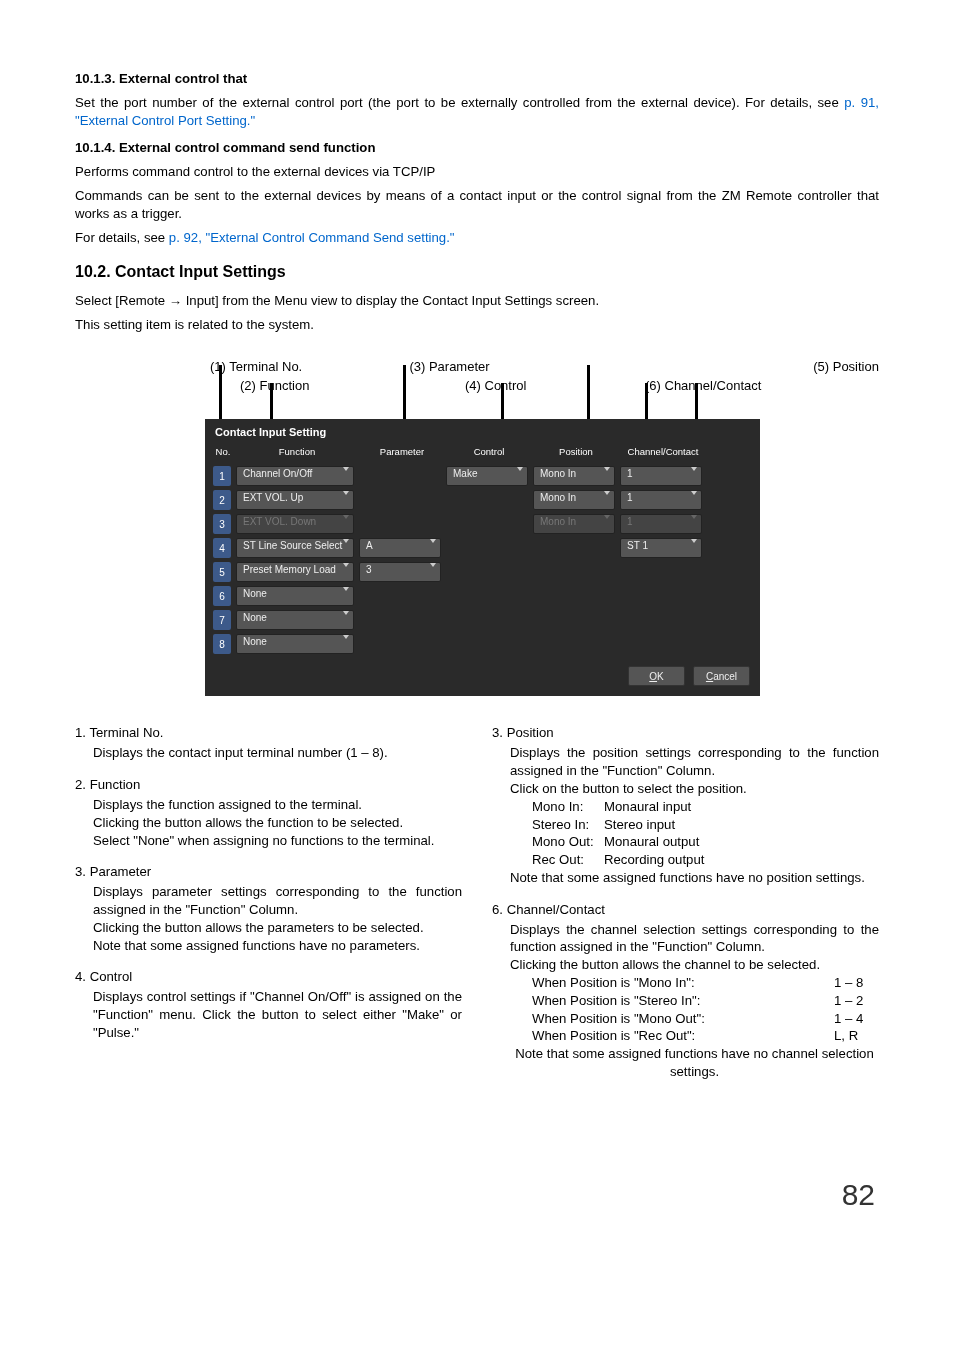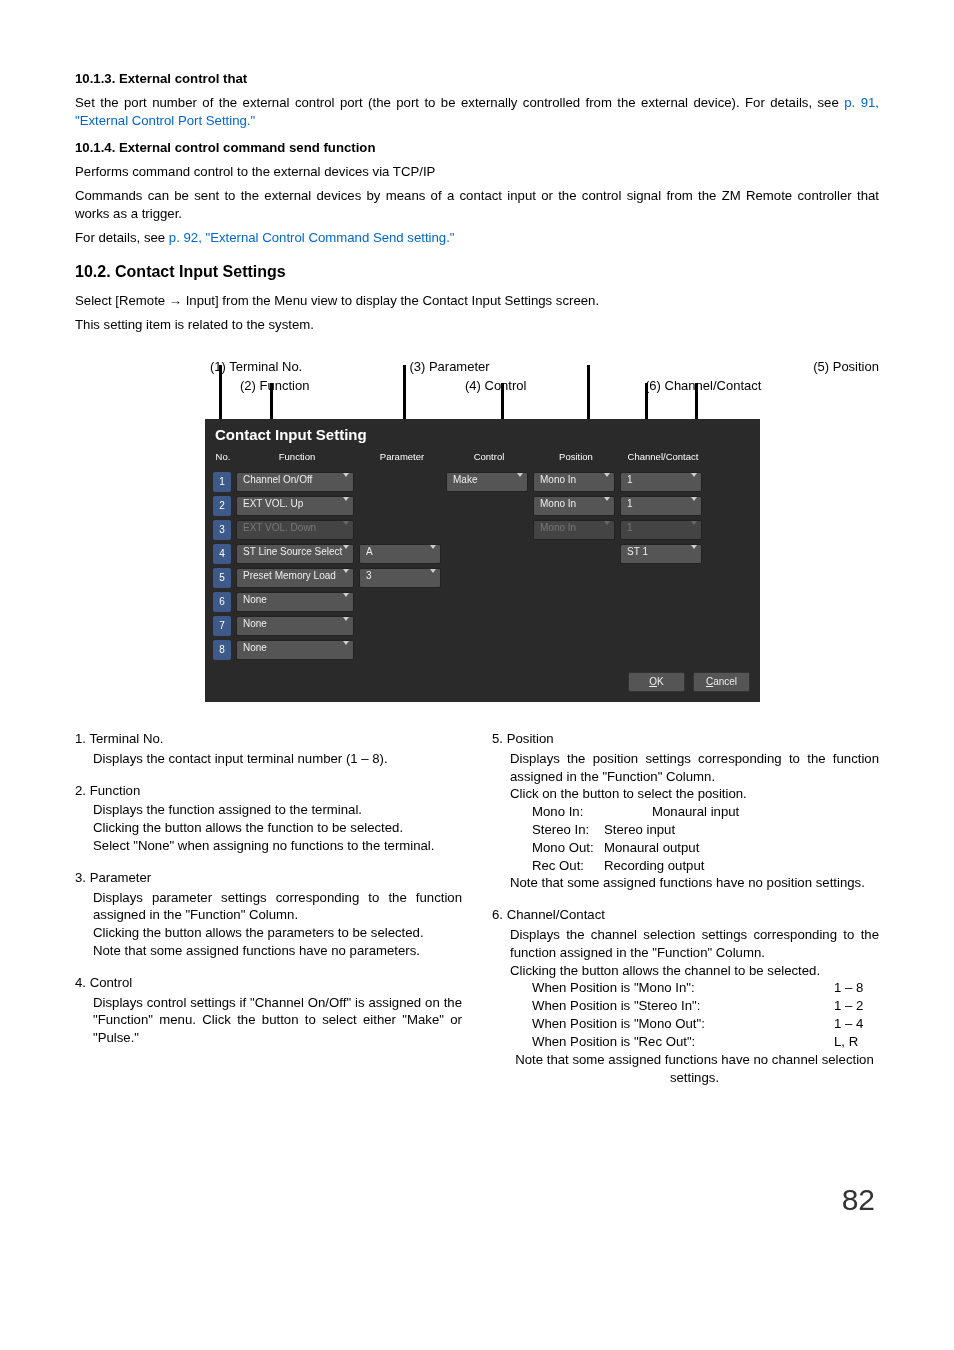--- a/index.html
+++ b/index.html
@@ -50,21 +50,21 @@
     background: #2a2a2a;
     padding: 0 0 10px 0;
     box-sizing: border-box;
     color: #e0e0e0;
     font-size: 10px;
     position: relative;
   }
   .panel-title {
     color: #fff;
     font-weight: bold;
-    font-size: 15px;
+    font-size: 11px;
     padding: 6px 10px 4px 10px;
   }
   .hdr-row, .data-row {
     display: flex;
     align-items: center;
     padding: 2px 8px;
     gap: 5px;
   }
   .hdr-row {
     color: #fff;
@@ -440,27 +440,27 @@
         <div>Note that some assigned functions have no parameters.</div>
       </div>
     </div>
     <div class="item">
       <div class="item-h">4. Control</div>
       <div class="item-body">Displays control settings if "Channel On/Off" is assigned on the "Function" menu. Click the button to select either "Make" or "Pulse."</div>
     </div>
   </div>
   <div class="column">
     <div class="item">
-      <div class="item-h">5. Position</div>
+      <div class="item-h">3. Position</div>
       <div class="item-body">
         <div>Displays the position settings corresponding to the function assigned in the  "Function" Column.</div>
         <div>Click on the button to select the position.</div>
       </div>
       <div id="pos-kv">
-          <div class="kv-row" style="padding-left: 40px; gap: 48px;">
+          <div class="kv-row" style="padding-left: 40px;">
             <div class="kv-k">Mono In:</div>
             <div class="kv-v">Monaural input</div>
           </div>
           <div class="kv-row" style="padding-left: 40px;">
             <div class="kv-k">Stereo In:</div>
             <div class="kv-v">Stereo input</div>
           </div>
           <div class="kv-row" style="padding-left: 40px;">
             <div class="kv-k">Mono Out:</div>
             <div class="kv-v">Monaural output</div>

